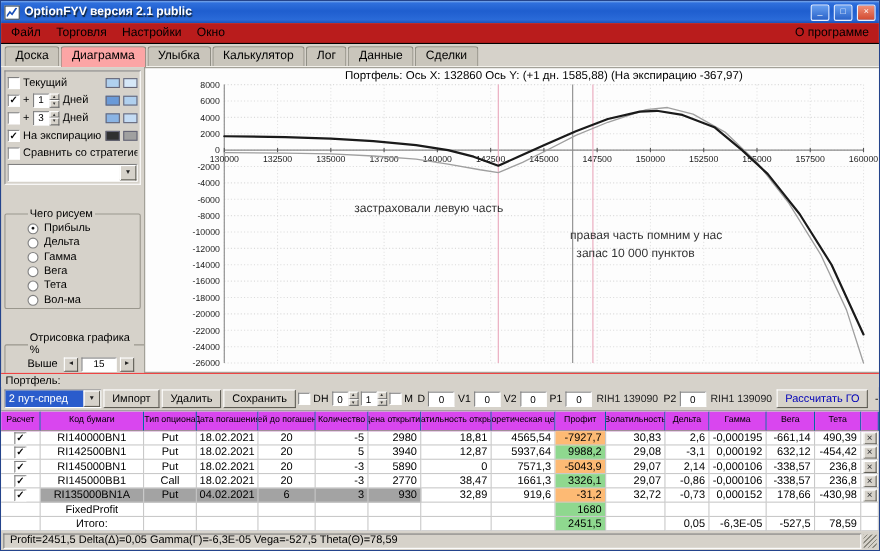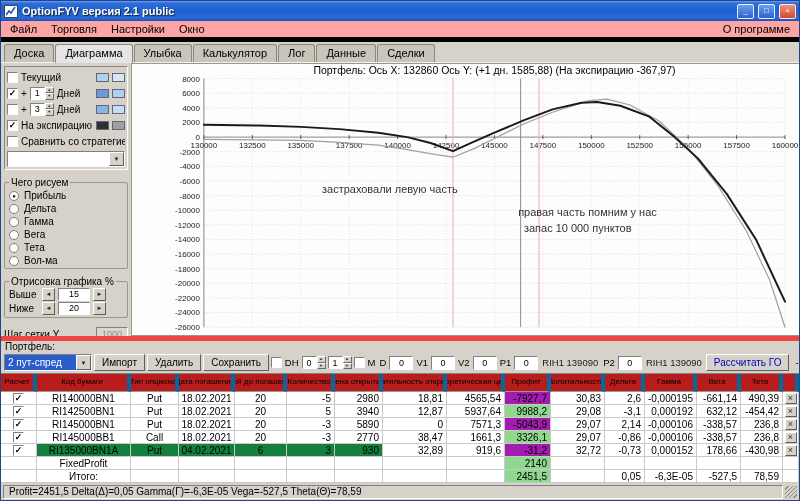--- a/index.html
+++ b/index.html
@@ -6,77 +6,77 @@
   html,body{width:800px;height:501px;overflow:hidden}
   body{font-family:"Liberation Sans",sans-serif;background:#808080;font-size:11px}
   .window{width:800px;height:501px;display:flex;flex-direction:column;background:#d6d2ca;border:1px solid #24448c}
   
   .titlebar{flex:0 0 20px;background:linear-gradient(180deg,#6aa0ee 0%,#2f6fdc 10%,#1f5ecf 45%,#2a6ad8 85%,#1a50b8 100%);display:flex;align-items:center;gap:4px;padding:0 3px;color:#fff}
   .titlebar .title{flex:1;font-size:11px;font-weight:bold;text-shadow:1px 1px 1px #123;white-space:nowrap;overflow:hidden}
   .app-icon{width:14px;height:13px;background:#fff;border:1px solid #345;display:flex;align-items:center;justify-content:center}
   .tbtn{width:17px;height:15px;border-radius:2px;border:1px solid #e8f0ff;display:flex;align-items:center;justify-content:center;font-size:8px;line-height:8px;color:#fff;background:linear-gradient(#68a0f0,#2a62c8);cursor:default}
   .tbtn.close{background:linear-gradient(#f09078,#d24a30)}
   
-  .menubar{flex:0 0 19px;display:flex;align-items:center;background:#fca5a5;border-bottom:5px solid #000000;padding:0 2px}
+  .menubar{flex:0 0 19px;display:flex;align-items:center;background:#b91c1c;border-bottom:1px solid #000000;padding:0 2px}
   .menu-item{padding:2px 7px;white-space:nowrap}
   .menubar .spacer{flex:1}
   
   .tabstrip{flex:0 0 21px;display:flex;align-items:flex-start;padding:2px 3px 0;background:#d6d2ca;border-bottom:1px solid #f2f0ea}
   .tab{font-size:11px;padding:2px 9px 3px;border:1px solid #8a887e;border-bottom:none;border-radius:3px 3px 0 0;background:#c9c5bb;margin-right:1px;white-space:nowrap}
-  .tab.active{background:#e5e5e5;padding-bottom:4px;margin-bottom:-1px}
+  .tab.active{background:#fca5a5;padding-bottom:4px;margin-bottom:-1px}
   
   .content{flex:1;display:flex;min-height:0}
-  .sidebar{flex:0 0 130px;padding:3px 3px 0;display:flex;flex-direction:column;gap:7px;font-size:10px;overflow:hidden}
+  .sidebar{flex:0 0 130px;padding:3px 3px 0;display:flex;flex-direction:column;gap:21px;font-size:10px;overflow:hidden}
   .chartarea{flex:1;background:#fdfdfd;border:1px solid #9a978d;border-right:none}
   .chartarea svg{display:block;width:100%;height:100%}
   
   .sb-box{border:1px solid;border-color:#8a8a8a #fff #fff #8a8a8a;padding:3px 2px 2px;display:flex;flex-direction:column;gap:2px}
   .s-row{display:flex;align-items:center;gap:3px;height:14px}
   .grow{flex:1;white-space:nowrap;overflow:hidden}
   .cb{width:11px;height:11px;flex:0 0 11px;background:#fff;border:1px solid;border-color:#808080 #fff #fff #808080;font:bold 9px/9px "Liberation Sans",sans-serif;display:inline-flex;align-items:center;justify-content:center;color:#000}
   .sw{width:13px;height:9px;border:1px solid #667;flex:0 0 13px}
   .spinbox{display:inline-flex;height:13px}
   .spinval{width:15px;background:#fff;border:1px solid;border-color:#808080 #fff #fff #808080;font-size:9px;display:flex;align-items:center;justify-content:center}
   .spinarr{display:flex;flex-direction:column;width:9px}
   .spinarr span{flex:1;font-size:4px;line-height:4px;display:flex;align-items:center;justify-content:center;background:#d6d2ca;border:1px solid;border-color:#fff #6a6a6a #6a6a6a #fff;color:#333}
-  fieldset.sb-group{border:1px solid #9a978d;border-radius:2px;padding:0 4px 2px;margin:0}
+  fieldset.sb-group{border:1px solid #9a978d;border-radius:2px;padding:0 20px 2px;margin:0}
   fieldset.sb-group legend{font-size:10px;padding:0 2px}
   .radio-row{display:flex;align-items:flex-end;gap:5px;height:13px}
   .radio{width:10px;height:10px;flex:0 0 10px;border-radius:50%;background:#fff;border:1px solid #808080;display:inline-flex;align-items:center;justify-content:center;font-size:6px;line-height:6px;color:#111}
   .sb-btn{width:13px;height:13px;background:#d6d2ca;border:1px solid;border-color:#fff #5f5d55 #5f5d55 #fff;font-size:6px;display:inline-flex;align-items:center;justify-content:center;color:#222}
   .mini-input{min-width:32px;height:13px;background:#fff;border:1px solid;border-color:#808080 #fff #fff #808080;font-size:9px;display:inline-flex;align-items:center;justify-content:center;padding:0 2px}
   .mini-input.dis{color:#8a8a8a;background:#d9d6cf}
   .w28{width:30px;flex:0 0 30px}
   .sb-grid-row{display:flex;align-items:flex-end;gap:4px;height:15px}
   
   .combo{display:flex;height:17px;border:1px solid;border-color:#808080 #fff #fff #808080;background:#fff}
   .combo-text{flex:1;background:#2a5ccc;color:#fff;font-size:10px;display:flex;align-items:center;padding:0 3px;white-space:nowrap;overflow:hidden}
   .combo-text.empty{background:#fff}
   .combo-arrow{width:15px;background:#d6d2ca;border:1px solid;border-color:#fff #5f5d55 #5f5d55 #fff;font-size:6px;display:flex;align-items:center;justify-content:center;color:#222}
   .s-combo{height:16px;margin-top:1px}
   
-  .pf-bar{flex:0 0 13px;display:flex;align-items:center;font-size:10px;padding:0 4px;border-top:5px solid #ef4444;background:#d6d2ca}
+  .pf-bar{flex:0 0 13px;display:flex;align-items:center;font-size:10px;padding:0 4px;border-top:1px solid #ef4444;background:#d6d2ca}
   .controls{flex:0 0 21px;display:flex;align-items:center;gap:2px;padding:0 3px;font-size:9.5px;white-space:nowrap;overflow:hidden}
   .pf-combo{width:88px;flex:0 0 88px}
   .btn{height:17px;font-family:inherit;font-size:10px;padding:0 7px;background:#d6d2ca;border:1px solid;border-color:#fff #5f5d55 #5f5d55 #fff;white-space:nowrap}
   .btn.calc{color:#0000b8;margin-left:auto}
   .lbl{padding:0 1px}
   .ticker{color:#222;padding:0 2px}
   .input{height:14px;background:#fff;border:1px solid;border-color:#808080 #fff #fff #808080;font-size:9px;display:inline-flex;align-items:center;justify-content:center}
   .in22{width:24px;flex:0 0 24px}
   .margin-val{padding:0 3px 0 4px}
   
   .grid{flex:0 0 110px;display:flex;flex-direction:column;border-top:1px solid #808080;background:#fff;font-size:10px;overflow:hidden}
   .tr{display:flex;flex:0 0 13px}
   .tr.head{flex:0 0 18px}
   .td,.th{border-right:1px solid #c9c9c9;border-bottom:1px solid #c9c9c9;display:flex;align-items:center;justify-content:center;overflow:hidden;white-space:nowrap}
-  .th{font-size:8px;line-height:8.5px;text-align:center;background:#b91c1c;border-right:4px solid #0369a1;border-bottom:1px solid #9a978d;padding:0 1px}
+  .th{font-size:8px;line-height:8.5px;text-align:center;background:#d946ef;border-right:1px solid #0369a1;border-bottom:1px solid #9a978d;padding:0 1px}
   .td.r{justify-content:flex-end;padding-right:3px}
-  .td.sel{background:#15803d}
-  .p-red{background:#a21caf}
+  .td.sel{background:#a3a3a3}
+  .p-red{background:#fdba74}
   .p-green{background:#8fd88f}
   .xbtn{width:12px;height:11px;background:#d6d2ca;border:1px solid;border-color:#fff #5f5d55 #5f5d55 #fff;font-size:9px;line-height:9px;display:flex;align-items:center;justify-content:center;color:#333}
   .c0{flex:0 0 36px}.c1{flex:0 0 94px}.c2{flex:0 0 48px}.c3{flex:0 0 56px}.c4{flex:0 0 52px}.c5{flex:0 0 48px}.c6{flex:0 0 48px}.c7{flex:0 0 64px}.c8{flex:0 0 58px}.c9{flex:0 0 46px}.c10{flex:0 0 54px}.c11{flex:0 0 40px}.c12{flex:0 0 52px}.c13{flex:0 0 44px}.c14{flex:0 0 42px}.c15{flex:1}
   
   .statusbar{flex:0 0 17px;display:flex;align-items:center;gap:2px;padding:1px 2px;background:#d6d2ca;font-size:10px}
   .status-seg{height:14px;display:flex;align-items:center;padding:0 5px;border:1px solid;border-color:#808080 #fff #fff #808080;white-space:nowrap;overflow:hidden}
   .status-seg.right{flex:1}
   .grip{width:12px;height:12px;background:repeating-linear-gradient(135deg,#d6d2ca 0 2px,#8a887e 2px 3px)}
 </style>
 </head>
@@ -498,21 +498,21 @@
       <div class="tr">
         <div class="td c0"></div>
         <div class="td c1">FixedProfit</div>
         <div class="td c2"></div>
         <div class="td c3"></div>
         <div class="td c4"></div>
         <div class="td c5 r"></div>
         <div class="td c6 r"></div>
         <div class="td c7 r"></div>
         <div class="td c8 r"></div>
-        <div class="td c9 r p-green">2140</div>
+        <div class="td c9 r p-green">1680</div>
         <div class="td c10 r"></div>
         <div class="td c11 r"></div>
         <div class="td c12 r"></div>
         <div class="td c13 r"></div>
         <div class="td c14 r"></div>
         <div class="td c15"></div>
       </div>
       <div class="tr">
         <div class="td c0"></div>
         <div class="td c1">Итого:</div>

